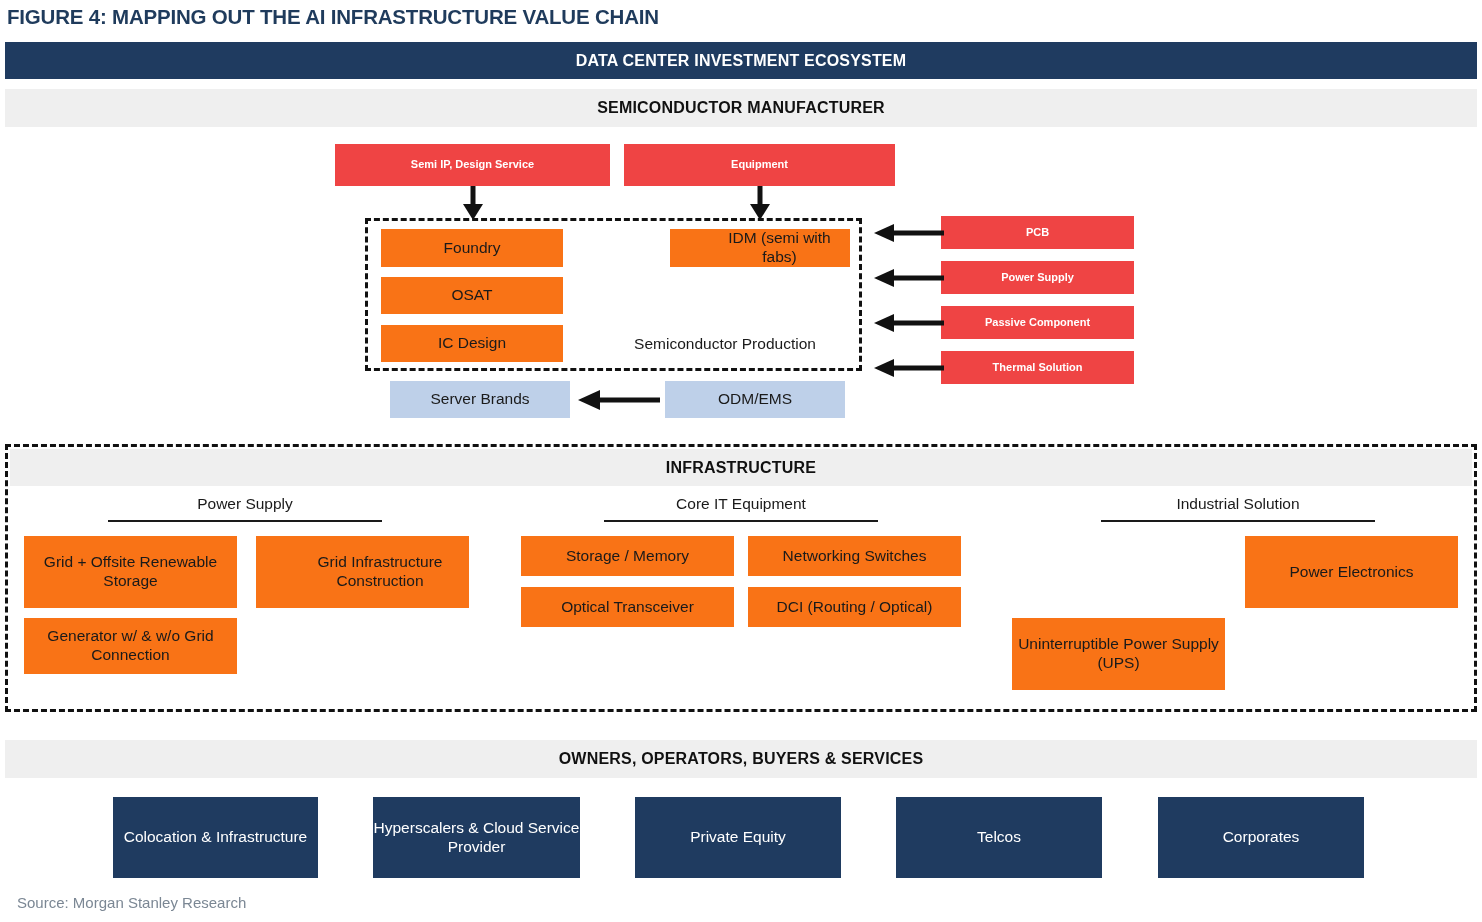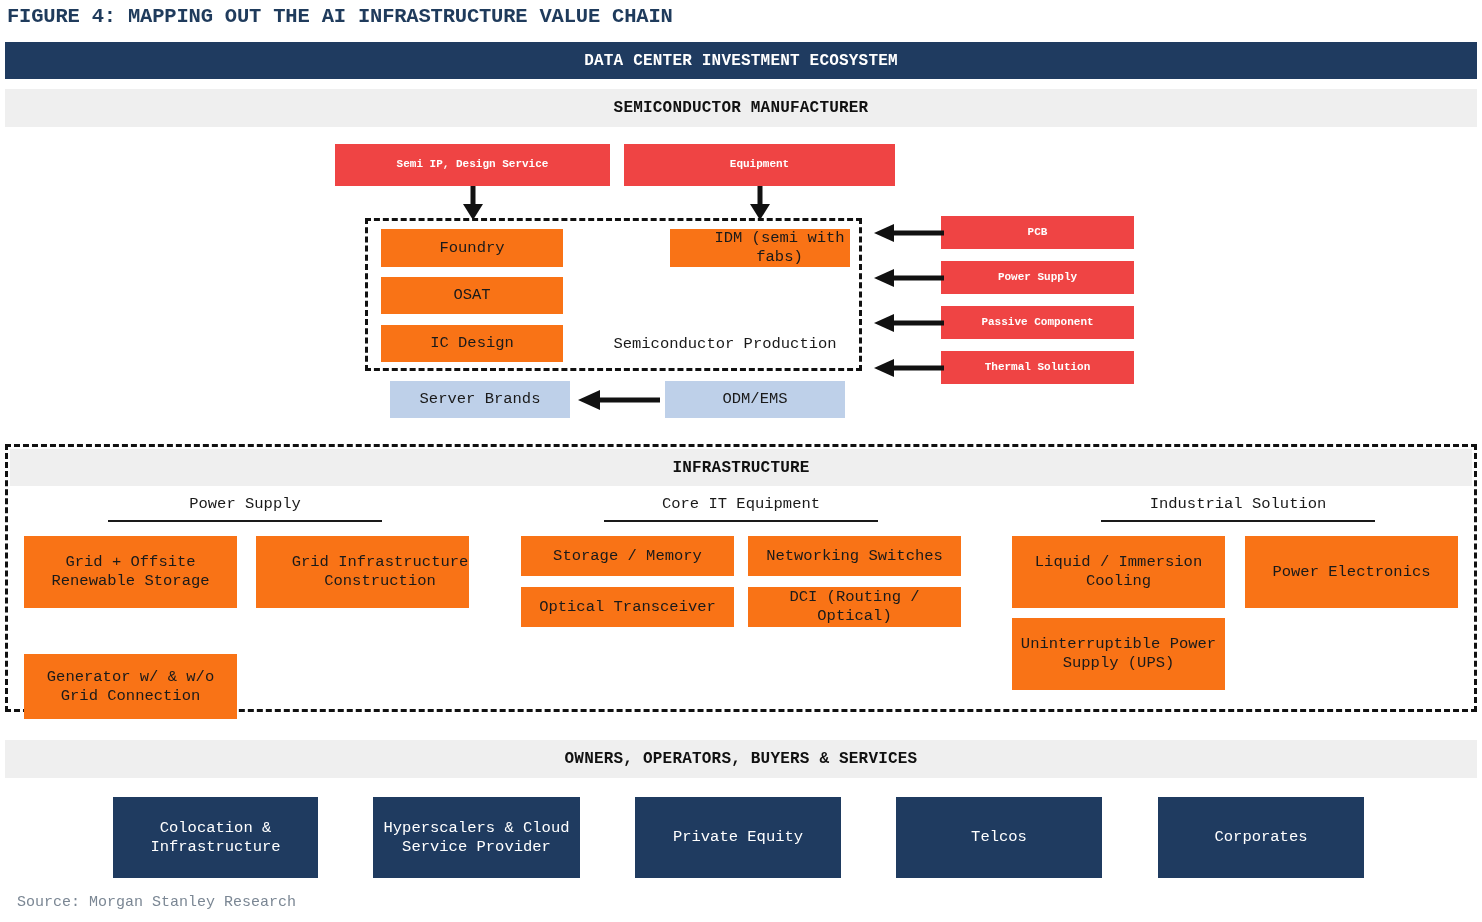--- a/index.html
+++ b/index.html
@@ -10,21 +10,20 @@
   body {
     font-family: "Liberation Sans", sans-serif;
     color: #1a1a1a;
   }
   #page {
     position: relative;
     width: 1482px;
     height: 922px;
     background: #ffffff;
     overflow: hidden;
-    font-family: Liberation Mono, monospace;
   }
 
   
   .fig-title {
     position: absolute;
     left: 7px;
     top: 5px;
     width: 1200px;
     font-size: 20.5px;
     font-weight: bold;
@@ -198,34 +197,33 @@
 
   <div class="dashed" style="left:5px; top:444px; width:1472px; height:268px;"></div>
 
   <div class="banner-gray" style="left:10px; top:449px; width:1462px; height:37px;">INFRASTRUCTURE</div>
 
   <div class="col-head" style="left:95px; top:495px; width:300px;">Power Supply</div>
   <div class="col-rule" style="left:108px; top:520px; width:274px;"></div>
 
   <div class="box box-gray" style="left:24px; top:536px; width:213px; height:72px;">Grid + Offsite Renewable Storage</div>
   <div class="box box-gray" style="left:256px; top:536px; width:213px; height:72px;padding-left:35px;">Grid Infrastructure Construction</div>
-  <div class="box box-gray" style="left:24px; top:618px; width:213px; height:65px;margin-top:36px;">Generator w/ &amp; w/o Grid Connection</div>
+  <div class="box box-gray" style="left:24px; top:618px; width:213px; height:56px;">Generator w/ &amp; w/o Grid Connection</div>
 
   <div class="col-head" style="left:591px; top:495px; width:300px;">Core IT Equipment</div>
   <div class="col-rule" style="left:604px; top:520px; width:274px;"></div>
 
   <div class="box box-gray" style="left:521px; top:536px; width:213px; height:40px;">Storage / Memory</div>
   <div class="box box-gray" style="left:748px; top:536px; width:213px; height:40px;">Networking Switches</div>
   <div class="box box-gray" style="left:521px; top:587px; width:213px; height:40px;">Optical Transceiver</div>
   <div class="box box-gray" style="left:748px; top:587px; width:213px; height:40px;">DCI (Routing / Optical)</div>
 
   <div class="col-head" style="left:1088px; top:495px; width:300px;">Industrial Solution</div>
   <div class="col-rule" style="left:1101px; top:520px; width:274px;"></div>
 
-  <div class="box box-gray" style="left:1012px; top:536px; width:213px; height:72px;">Liquid / Immersion Cooling</div>
   <div class="box box-gray" style="left:1245px; top:536px; width:213px; height:72px;">Power Electronics</div>
   <div class="box box-gray" style="left:1012px; top:618px; width:213px; height:72px;">Uninterruptible Power Supply (UPS)</div>
 
   <div class="banner-gray" style="left:5px; top:740px; width:1472px; height:38px;">OWNERS, OPERATORS, BUYERS &amp; SERVICES</div>
 
   <div class="box box-navy-big" style="left:113px; top:797px; width:205px; height:81px;">Colocation &amp; Infrastructure</div>
   <div class="box box-navy-big" style="left:373px; top:797px; width:207px; height:81px;">Hyperscalers &amp; Cloud Service Provider</div>
   <div class="box box-navy-big" style="left:635px; top:797px; width:206px; height:81px;">Private Equity</div>
   <div class="box box-navy-big" style="left:896px; top:797px; width:206px; height:81px;">Telcos</div>
   <div class="box box-navy-big" style="left:1158px; top:797px; width:206px; height:81px;">Corporates</div>

